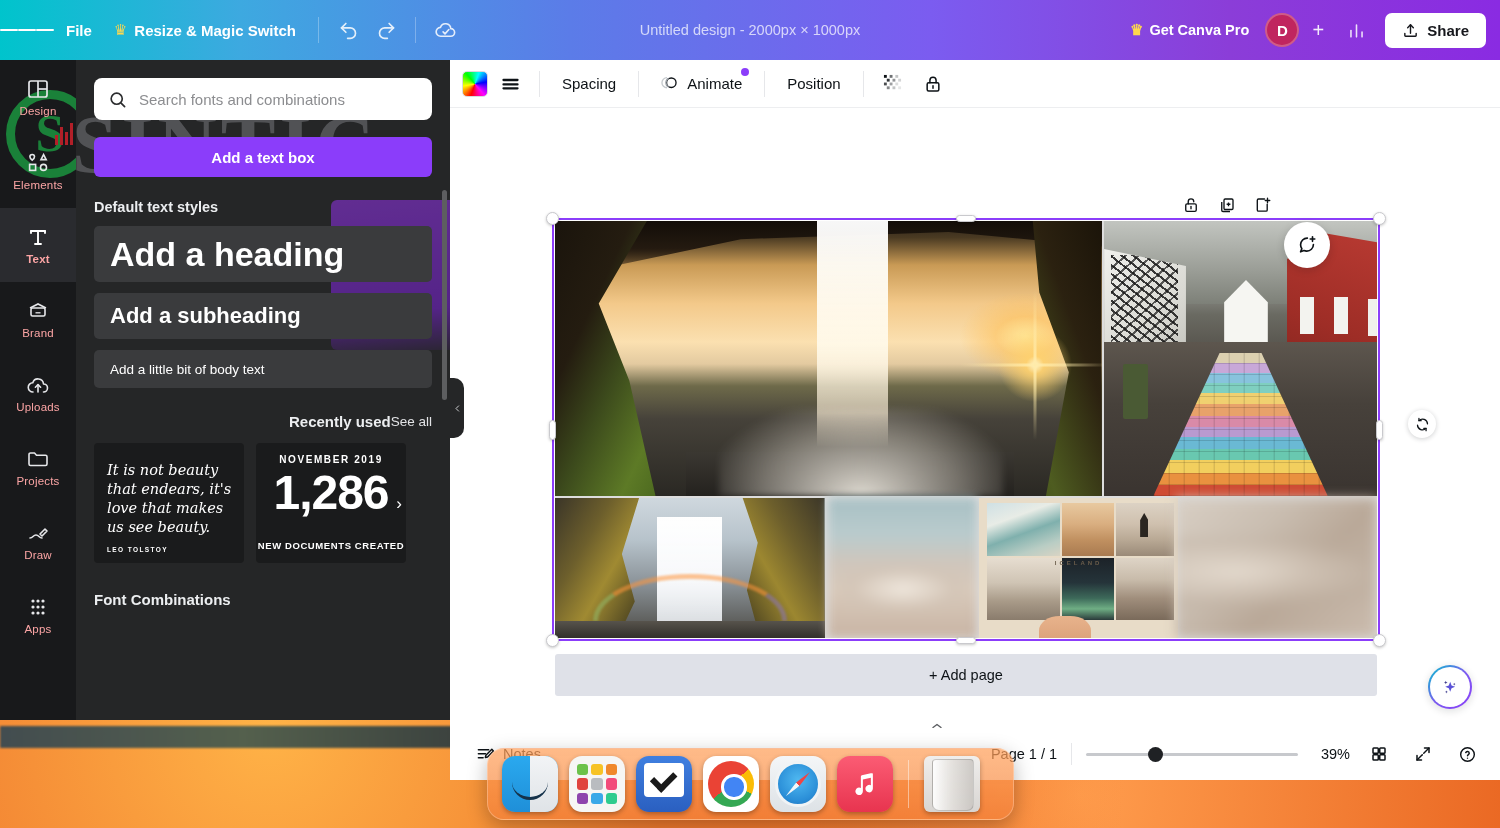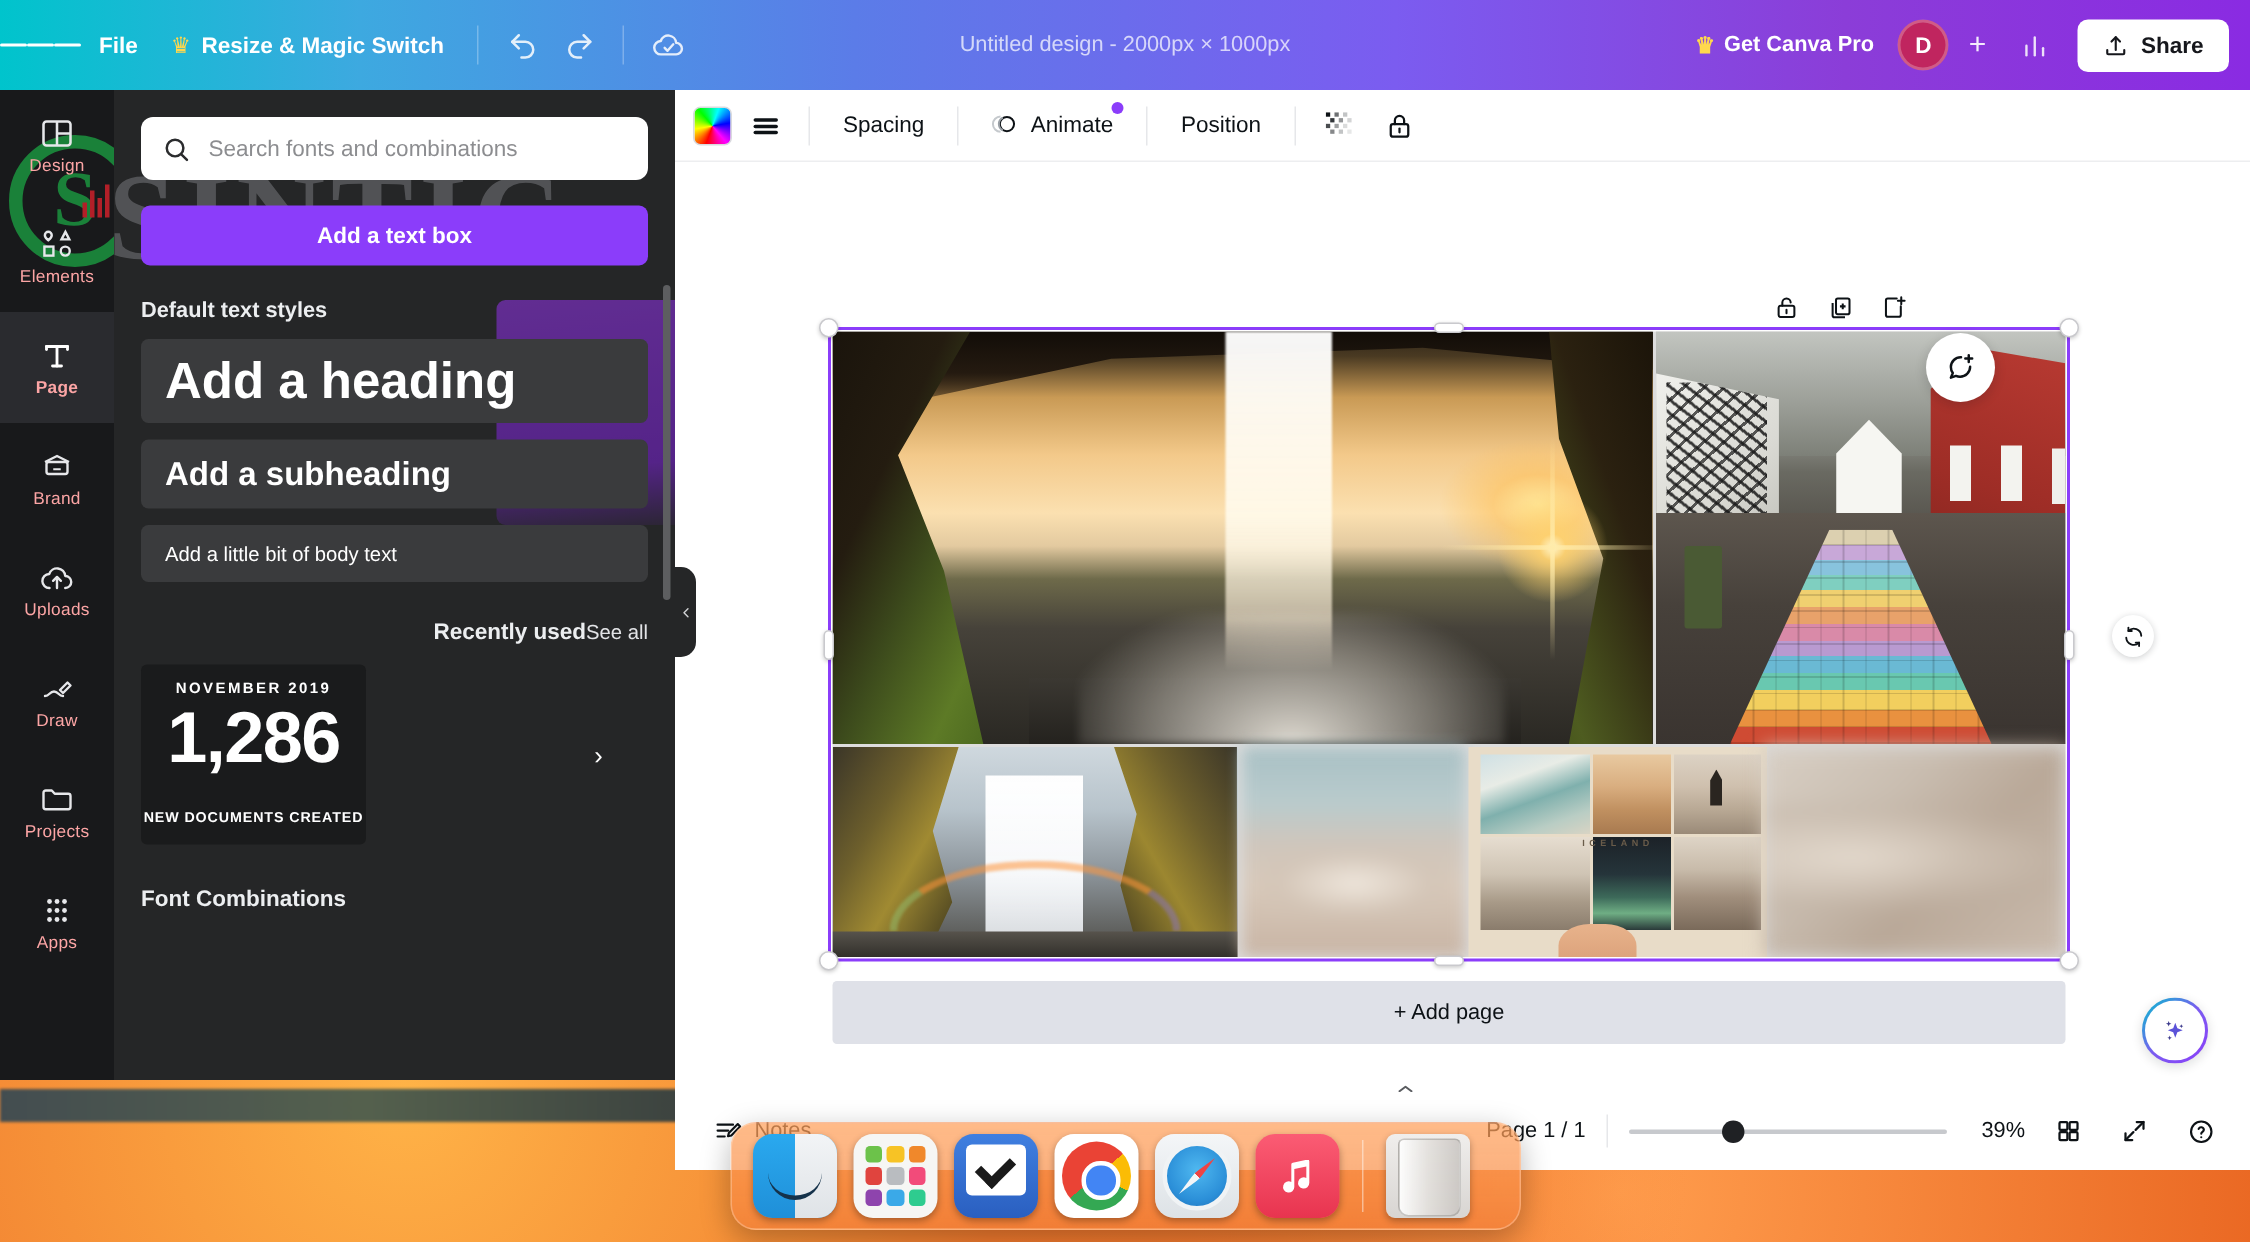--- a/index.html
+++ b/index.html
@@ -420,21 +420,21 @@
     </div>
 
     <div class="rail-item active">
       <svg class="rail-ico" viewBox="0 0 24 24" fill="none" stroke="#fff" stroke-width="1.9" stroke-linecap="round">
           <path d="M5 6h14"></path>
           <path d="M12 6v13"></path>
           <path d="M9 19h6"></path>
           <path d="M5 6v2"></path>
           <path d="M19 6v2"></path>
         </svg>
-      <span class="lbl" style="font-weight:700">Page</span>
+      <span class="lbl" style="font-weight:700">Text</span>
     </div>
 
     <div class="rail-item">
       <svg class="rail-ico" viewBox="0 0 24 24" fill="none" stroke="#e6e7ea" stroke-width="1.6">
           <path d="M4 9l8-4 8 4"></path>
           <rect x="5" y="9" width="14" height="8" rx="1.5"></rect>
           <path d="M9.5 13.8h5" stroke-width="1.3"></path>
         </svg>
       <span class="lbl">Brand</span>
     </div>
@@ -442,32 +442,32 @@
     <div class="rail-item">
       <svg class="rail-ico" viewBox="0 0 24 24" fill="none" stroke="#e6e7ea" stroke-width="1.6" stroke-linecap="round" stroke-linejoin="round">
           <path d="M17.5 19a4 4 0 0 0 0-8 5.5 5.5 0 0 0-10.7-1.3A3.8 3.8 0 0 0 7 19"></path>
           <path d="M12 19v-7"></path>
           <path d="M9.4 14.2L12 11.6l2.6 2.6"></path>
         </svg>
       <span class="lbl">Uploads</span>
     </div>
 
     <div class="rail-item">
+      <svg class="rail-ico" viewBox="0 0 24 24" fill="none" stroke="#e6e7ea" stroke-width="1.6" stroke-linejoin="round">
+          <path d="M3 7.5A1.5 1.5 0 0 1 4.5 6h4l2 2.2h9A1.5 1.5 0 0 1 21 9.7V17a1.5 1.5 0 0 1-1.5 1.5h-15A1.5 1.5 0 0 1 3 17z"></path>
+        </svg>
+      <span class="lbl">Projects</span>
+    </div>
+
+    <div class="rail-item">
       <svg class="rail-ico" viewBox="0 0 24 24" fill="none" stroke="#e6e7ea" stroke-width="1.6" stroke-linecap="round" stroke-linejoin="round">
           <path d="M4 17c3 0 3-3 6-3s3 3 6 3"></path>
           <path d="M14 13l5-5 2 2-5 5z"></path>
         </svg>
       <span class="lbl">Draw</span>
-    </div>
-
-    <div class="rail-item">
-      <svg class="rail-ico" viewBox="0 0 24 24" fill="none" stroke="#e6e7ea" stroke-width="1.6" stroke-linejoin="round">
-          <path d="M3 7.5A1.5 1.5 0 0 1 4.5 6h4l2 2.2h9A1.5 1.5 0 0 1 21 9.7V17a1.5 1.5 0 0 1-1.5 1.5h-15A1.5 1.5 0 0 1 3 17z"></path>
-        </svg>
-      <span class="lbl">Projects</span>
     </div>
 
     <div class="rail-item">
       <svg class="rail-ico" viewBox="0 0 24 24" fill="#e6e7ea">
           <circle cx="7" cy="6" r="1.6"></circle>
           <circle cx="12" cy="6" r="1.6"></circle>
           <circle cx="17" cy="6" r="1.6"></circle>
           <circle cx="7" cy="12" r="1.6"></circle>
           <circle cx="12" cy="12" r="1.6"></circle>
           <circle cx="17" cy="12" r="1.6"></circle>
@@ -499,20 +499,24 @@
       <div class="style-card style-h">Add a heading</div>
       <div class="style-card style-s">Add a subheading</div>
       <div class="style-card style-b">Add a little bit of body text</div>
 
       <div class="sec-row">
         <span class="sl">Recently used</span>
         <span class="see-all">See all</span>
       </div>
 
       <div class="recent-row">
+        <div class="recent-card">
+          <div class="quote">It is not beauty that endears, it's love that makes us see beauty.</div>
+          <div class="quote-by">LEO TOLSTOY</div>
+        </div>
         <div class="recent-card">
           <div class="stat-date">NOVEMBER 2019</div>
           <div class="stat-num">1,286</div>
           <div class="stat-cap">NEW DOCUMENTS CREATED</div>
         </div>
         <div class="chev-next">›</div>
       </div>
 
       <div class="fc-title">Font Combinations</div>
     </div>

